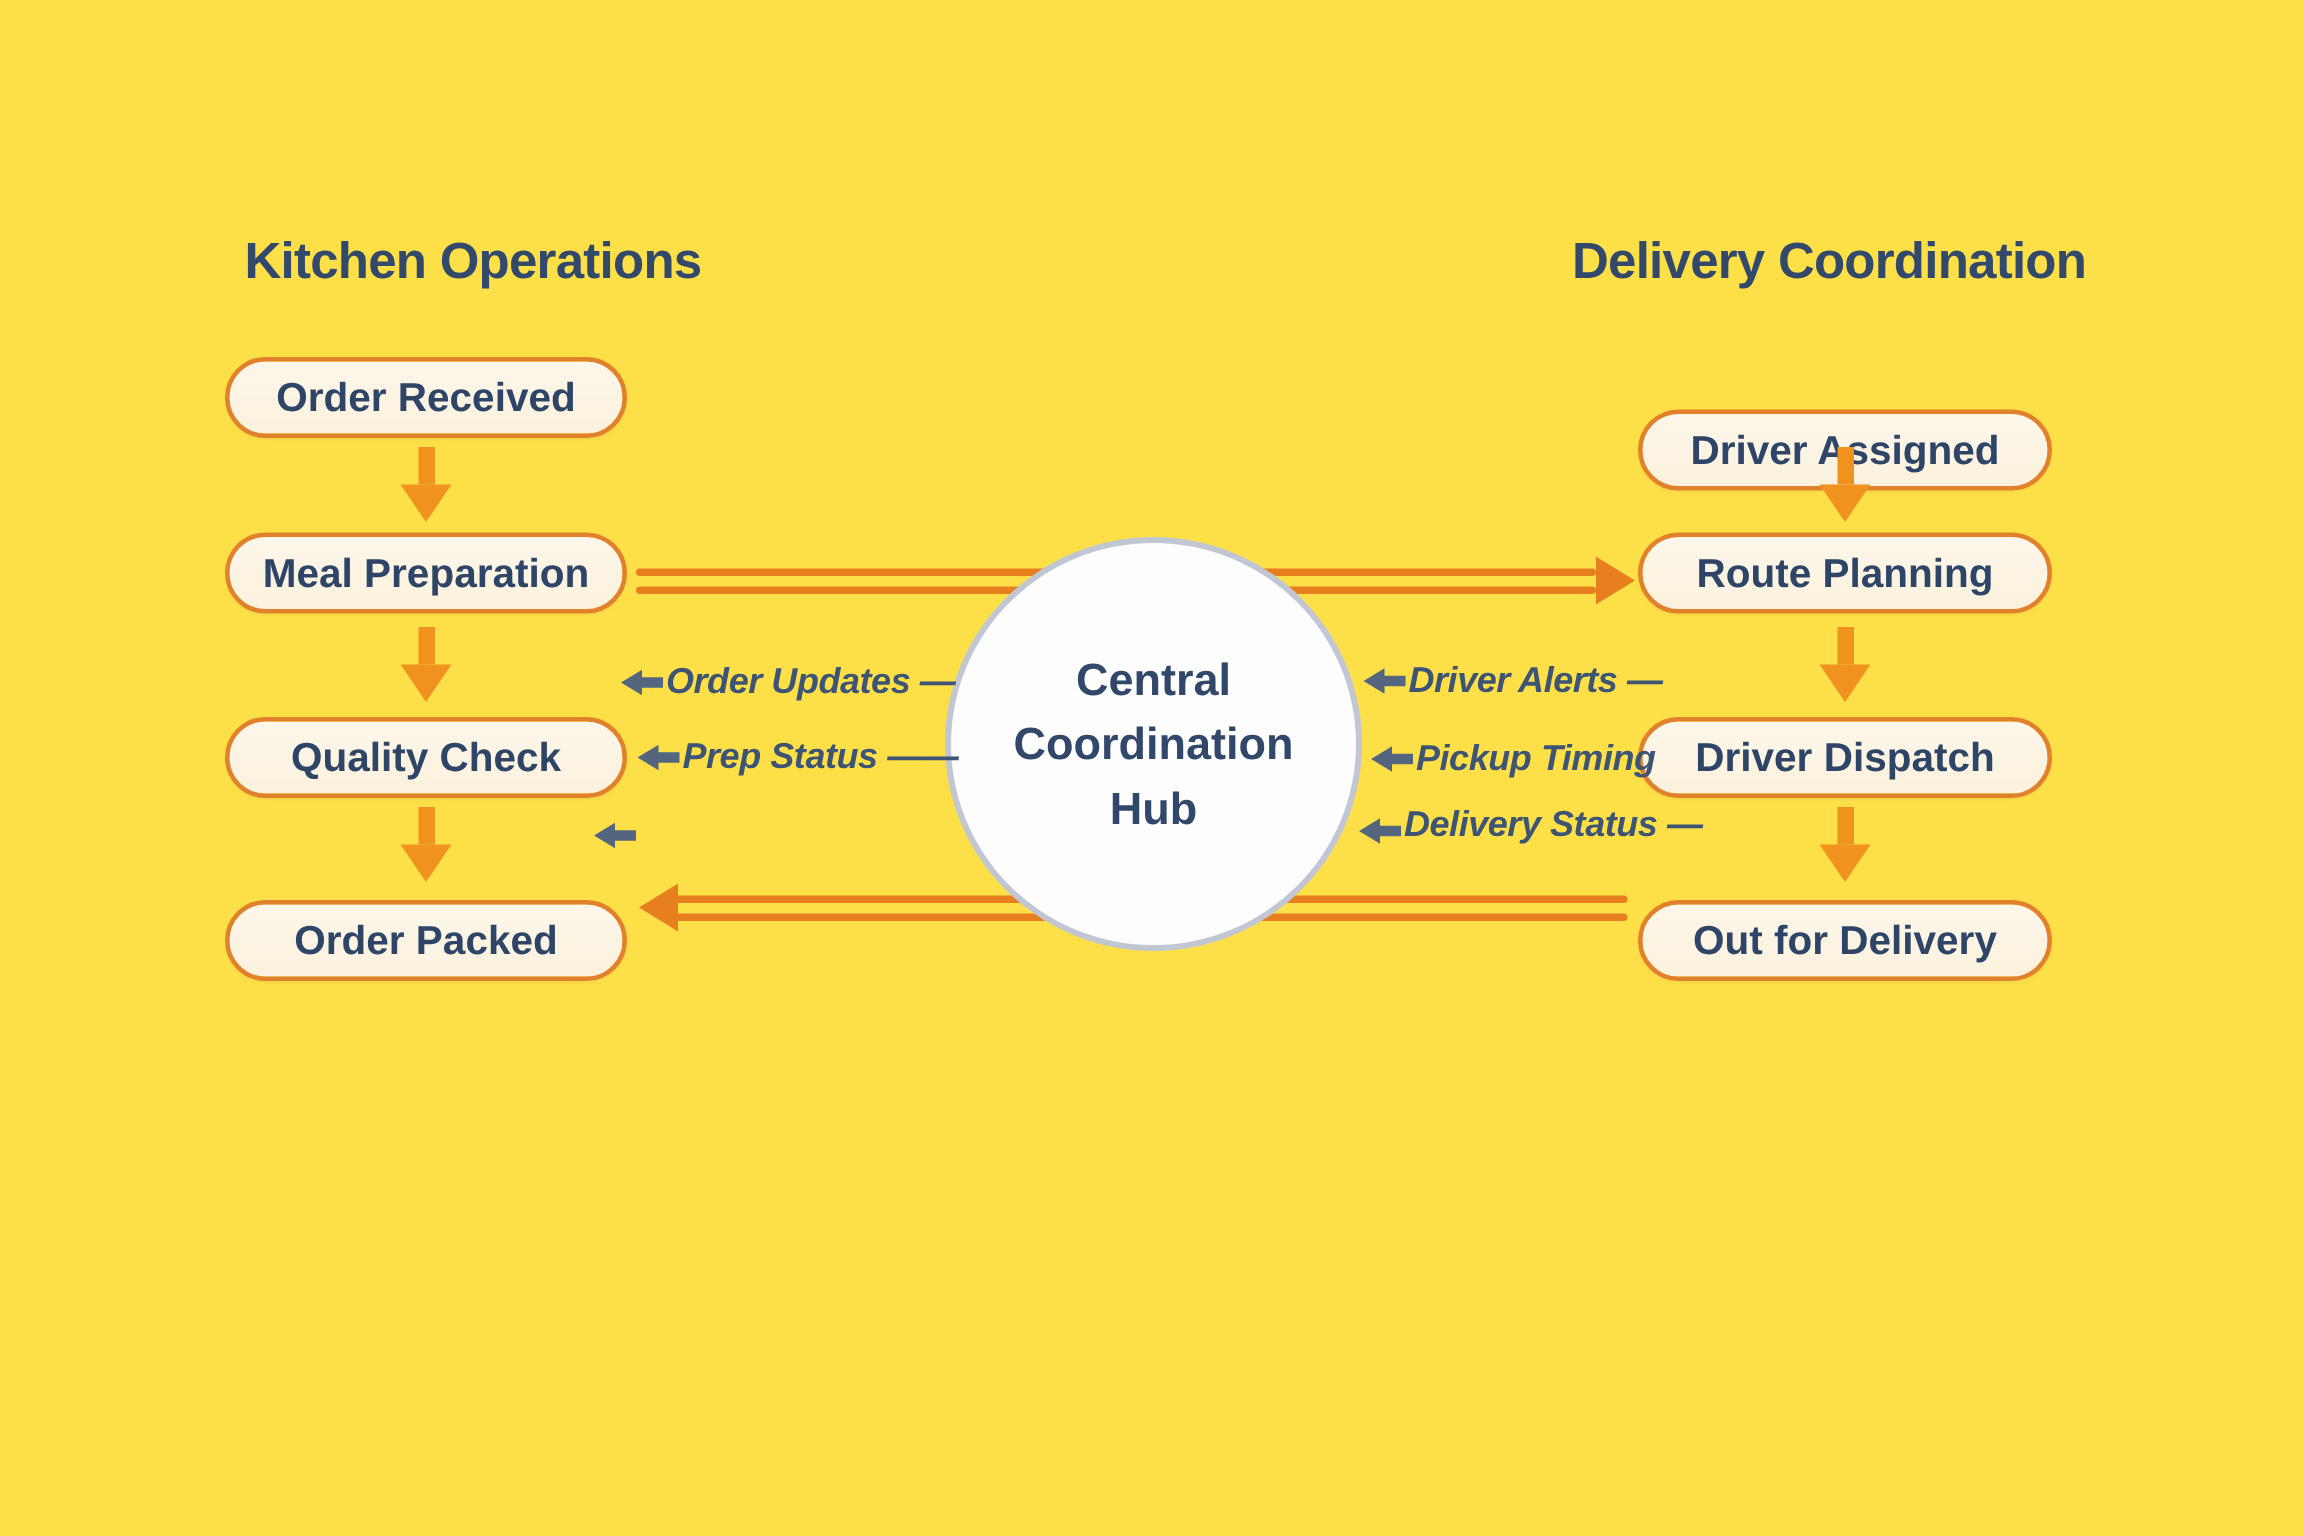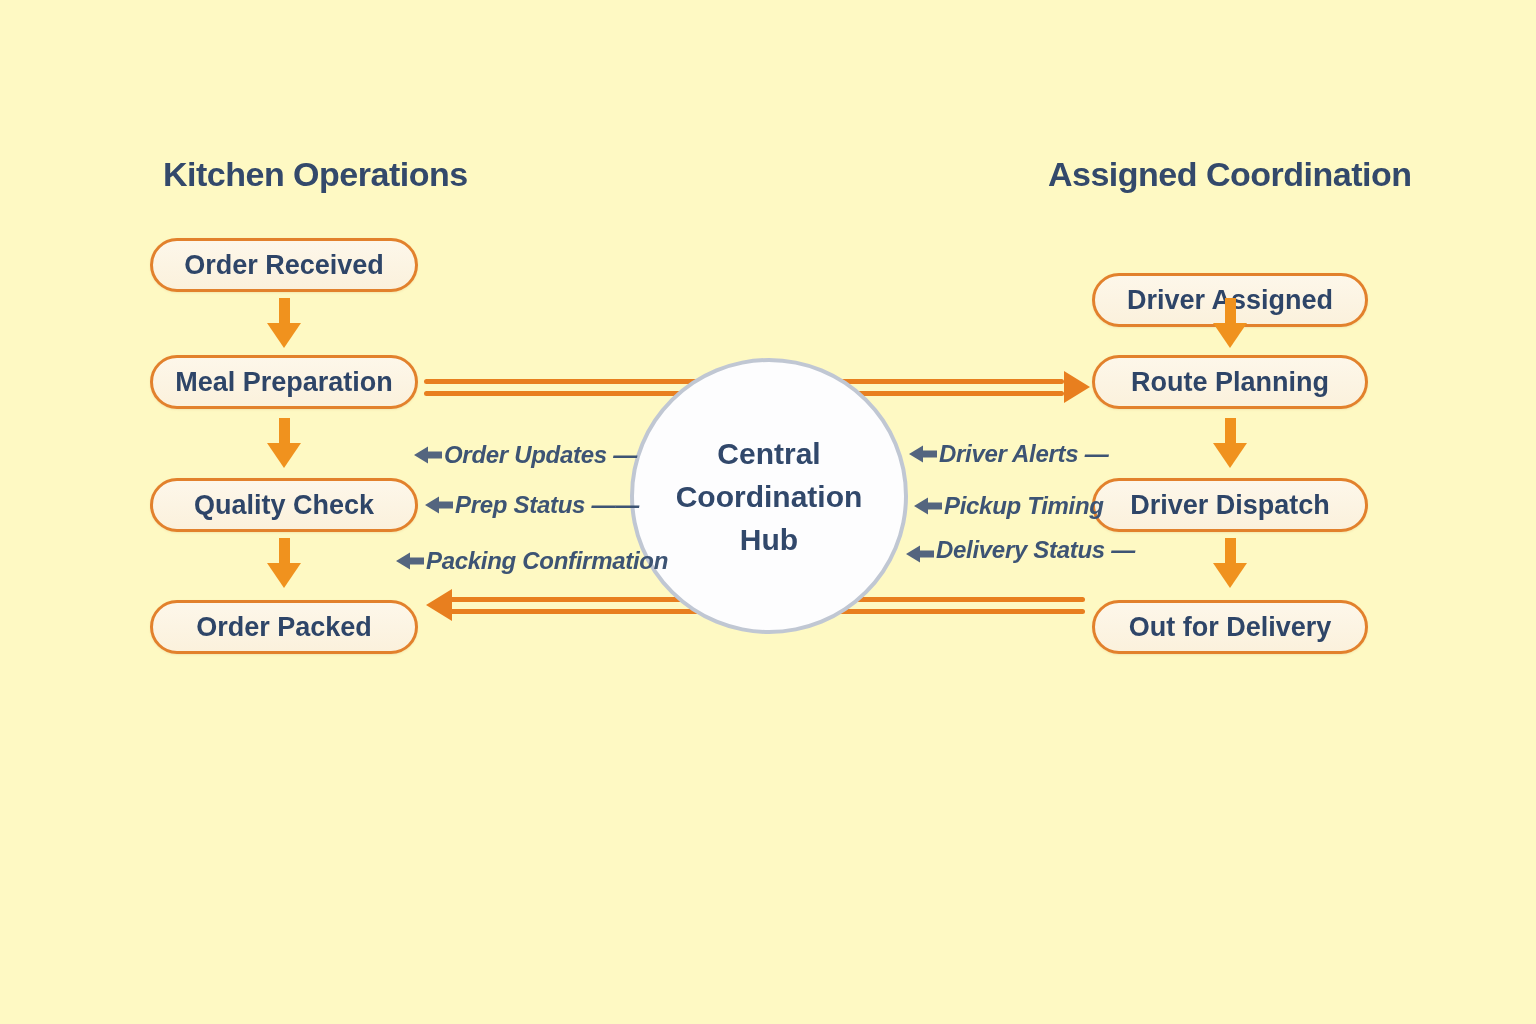--- a/index.html
+++ b/index.html
@@ -1,17 +1,17 @@
 <!DOCTYPE html>
 <html><head>
 <meta charset="utf-8">
 <style>
   html,body{margin:0;padding:0;background:#ffffff;}
   #canvas{
-    position:relative;width:1536px;height:1024px;background:#fef9c3;overflow:hidden;
+    position:relative;width:1536px;height:1024px;background:#fde047;overflow:hidden;
     font-family:"Liberation Sans","DejaVu Sans",sans-serif;
   }
   .col-title{
     position:absolute;font-size:34px;font-weight:bold;color:#33496B;
     letter-spacing:-0.5px;white-space:nowrap;
   }
   .step-box{
     position:absolute;height:54px;border:3px solid #E2812C;border-radius:27px;
     background:linear-gradient(180deg,#FDF7EA 0%,#FBF1DC 100%);
     display:flex;align-items:center;justify-content:center;
@@ -57,21 +57,21 @@
   .msg-row span{
     font-size:24px;font-weight:600;font-style:italic;color:#3D5474;letter-spacing:-0.3px;
   }
 </style>
 </head>
 <body>
 
 <div id="canvas">
 
   <div class="col-title" style="left:163px;top:155px;">Kitchen Operations</div>
-  <div class="col-title" style="left:1048px;top:155px;">Assigned Coordination</div>
+  <div class="col-title" style="left:1048px;top:155px;">Delivery Coordination</div>
 
   <div class="hline" style="left:424px;top:379px;width:640px;"></div>
   <div class="hline" style="left:424px;top:391px;width:640px;"></div>
   <div class="conn-head-right" style="left:1064px;top:371px;"></div>
 
   <div class="hline" style="left:450px;top:597px;width:635px;"></div>
   <div class="hline" style="left:450px;top:609px;width:635px;"></div>
   <div class="conn-head-left" style="left:426px;top:589px;"></div>
 
   <div id="hub">
@@ -141,21 +141,20 @@
   <div class="msg-row" style="left:424px;top:491px;">
     <svg width="30" height="20" viewBox="0 0 30 20">
         <path d="M1,10 L15,1.5 L15,6.5 L29,6.5 L29,13.5 L15,13.5 L15,18.5 Z" fill="#54657F"></path>
       </svg>
     <span>Prep Status ——</span>
   </div>
   <div class="msg-row" style="left:395px;top:547px;">
     <svg width="30" height="20" viewBox="0 0 30 20">
         <path d="M1,10 L15,1.5 L15,6.5 L29,6.5 L29,13.5 L15,13.5 L15,18.5 Z" fill="#54657F"></path>
       </svg>
-    <span>Packing Confirmation</span>
   </div>
 
   <div class="msg-row" style="left:908px;top:440px;">
     <svg width="30" height="20" viewBox="0 0 30 20">
         <path d="M1,10 L15,1.5 L15,6.5 L29,6.5 L29,13.5 L15,13.5 L15,18.5 Z" fill="#54657F"></path>
       </svg>
     <span>Driver Alerts —</span>
   </div>
   <div class="msg-row" style="left:913px;top:492px;">
     <svg width="30" height="20" viewBox="0 0 30 20">

